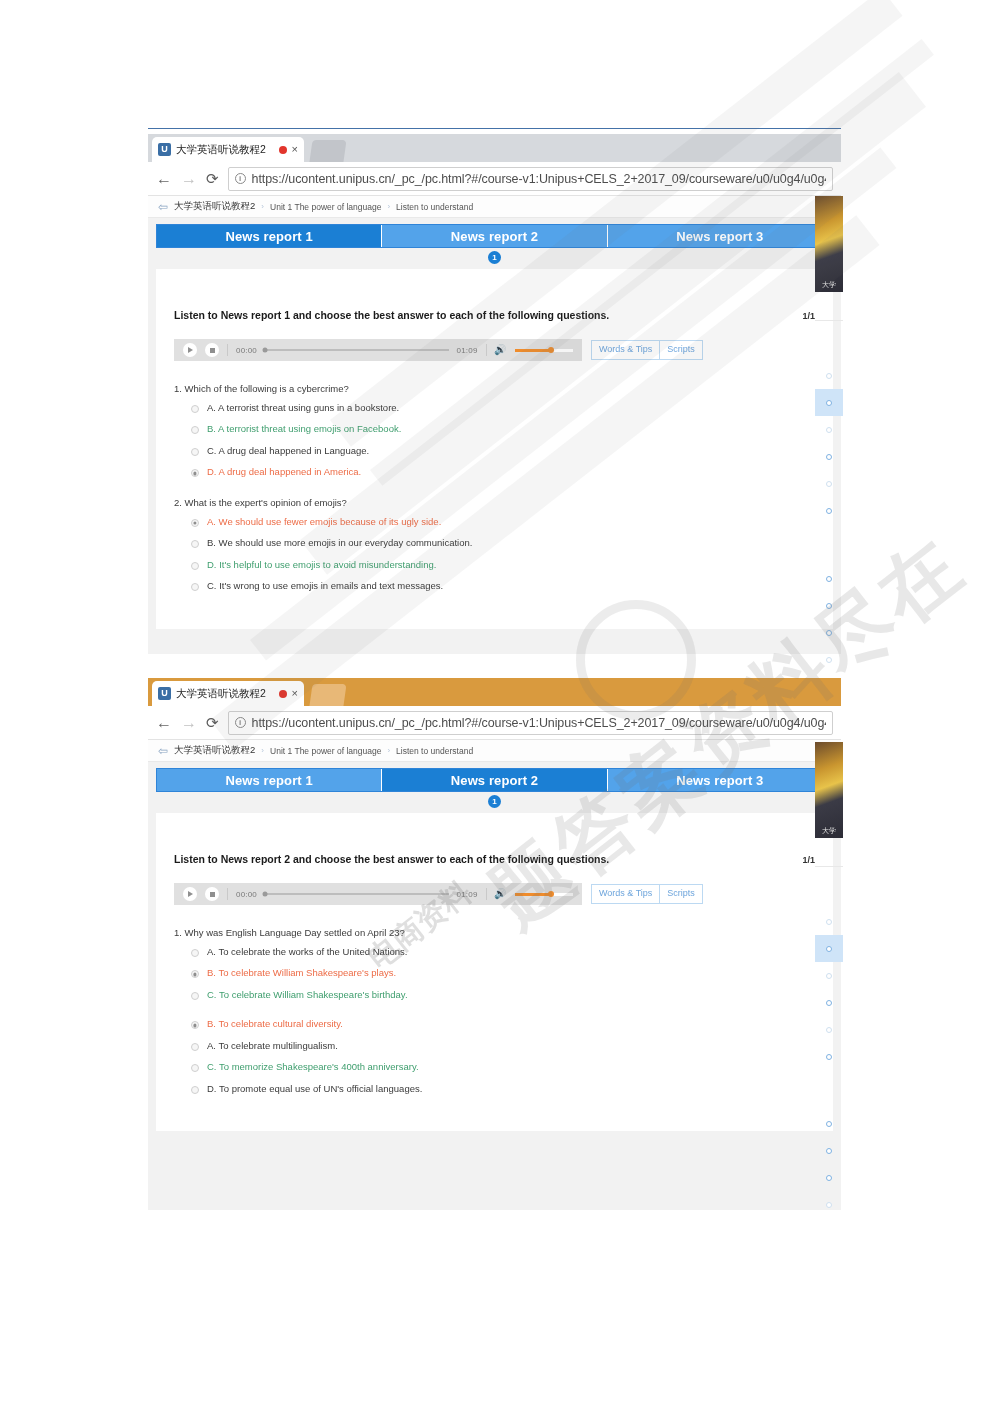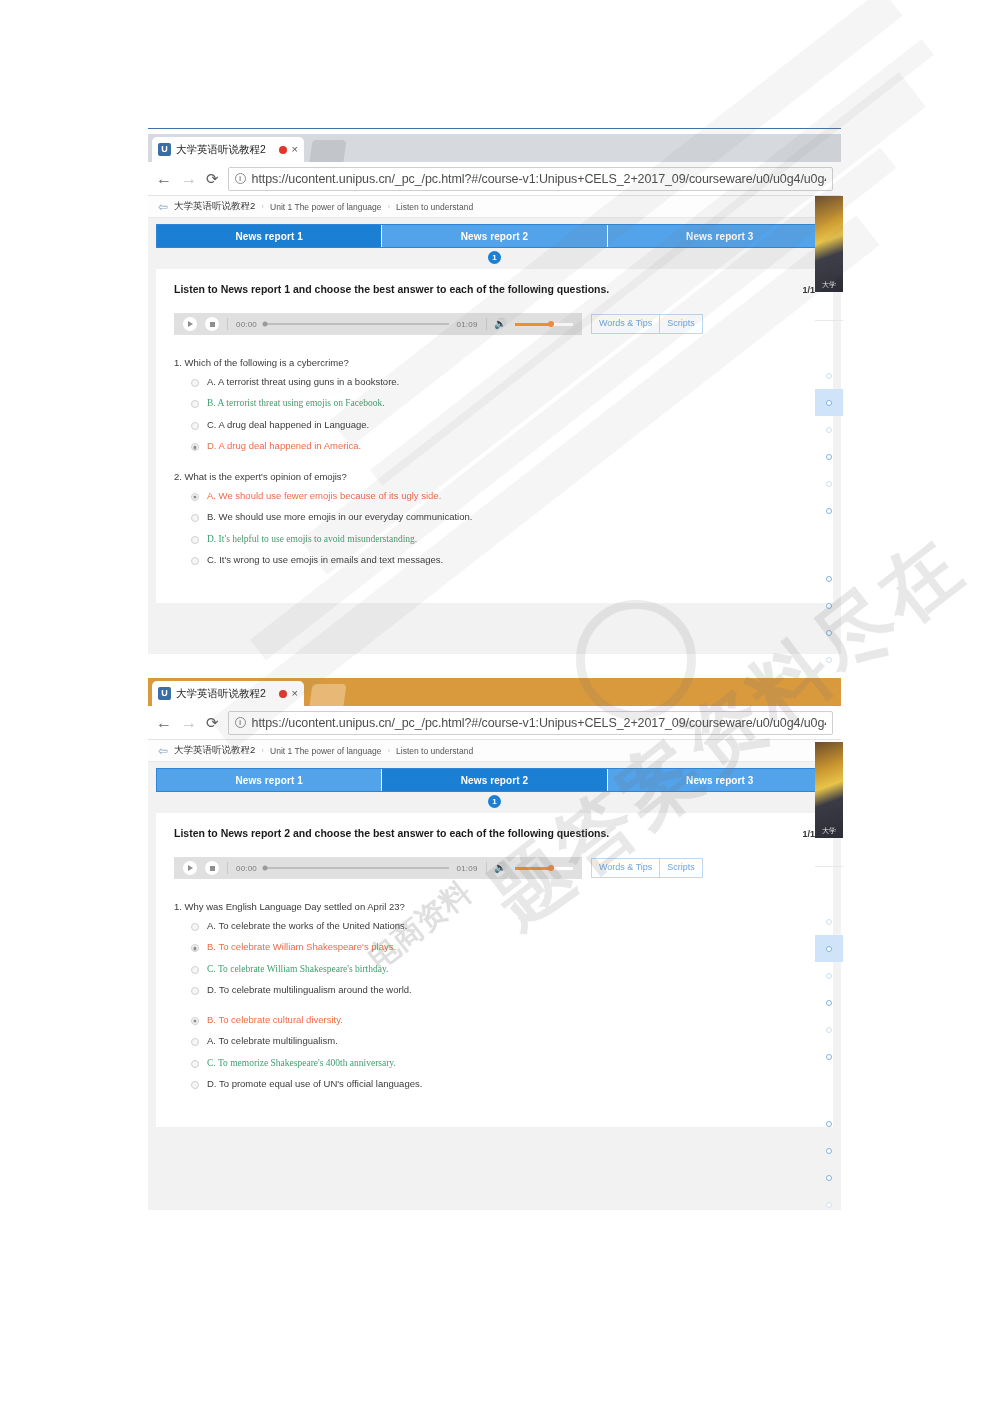--- a/index.html
+++ b/index.html
@@ -186,21 +186,21 @@
   .tabs {
     display: flex;
     height: 24px;
     border: 1px solid #2f84d8;
     overflow: hidden;
   }
   .tab-item {
     flex: 1;
     background: #53a3ea;
     color: #ffffff;
-    font-size: 10px;
+    font-size: 13px;
     font-weight: bold;
     display: flex;
     align-items: center;
     justify-content: center;
     border-right: 1px solid #ffffff;
     letter-spacing: 0.1px;
   }
   .tab-item:last-child { border-right: none; }
   .tab-item.active { background: #1b7fd4; }
 
@@ -225,20 +225,21 @@
     padding: 14px 18px 18px 18px;
     min-height: 300px;
   }
 
   .prompt-row {
     display: flex;
     align-items: baseline;
     justify-content: space-between;
     gap: 12px;
     margin-bottom: 18px;
+    margin-top: 26px;
   }
   .prompt-text {
     font-size: 10.5px;
     font-weight: bold;
     color: #1a1a1a;
   }
   .prompt-score {
     font-size: 9px;
     color: #333;
     font-weight: bold;
@@ -372,21 +373,21 @@
     content: "";
     position: absolute;
     left: 50%; top: 50%;
     transform: translate(-50%,-50%);
     width: 3.2px; height: 3.2px;
     border-radius: 50%;
     background: #8e8e8e;
   }
   .opt-text { font-size: 9.5px; line-height: 1.1; }
   .opt-text.neutral { color: #3a3a3a; }
-  .opt-text.correct { color: #3f9e6e; font-family: Liberation Serif, serif; }
+  .opt-text.correct { color: #3f9e6e; }
   .opt-text.wrong   { color: #ed6c47; }
   .cover {
     position: absolute;
     left: 815px;
     width: 28px;
     height: 96px;
     overflow: hidden;
     background: linear-gradient(160deg,#6b4b2c 0%,#c9952f 28%,#e8c34a 46%,#3b3b46 62%,#2c2c36 100%);
   }
   .cover-label {
@@ -687,24 +688,20 @@
               <span class="opt-text neutral">A. To celebrate the works of the United Nations.</span>
             </div>
             <div class="opt-row">
               <span class="radio checked"></span>
               <span class="opt-text wrong">B. To celebrate William Shakespeare's plays.</span>
             </div>
             <div class="opt-row">
               <span class="radio"></span>
               <span class="opt-text correct">C. To celebrate William Shakespeare's birthday.</span>
             </div>
-            <div class="opt-row">
-              <span class="radio"></span>
-              <span class="opt-text neutral">D. To celebrate multilingualism around the world.</span>
-            </div>
           </div>
 
           <div class="q-block">
             <div class="opt-row">
               <span class="radio checked"></span>
               <span class="opt-text wrong">B. To celebrate cultural diversity.</span>
             </div>
             <div class="opt-row">
               <span class="radio"></span>
               <span class="opt-text neutral">A. To celebrate multilingualism.</span>

